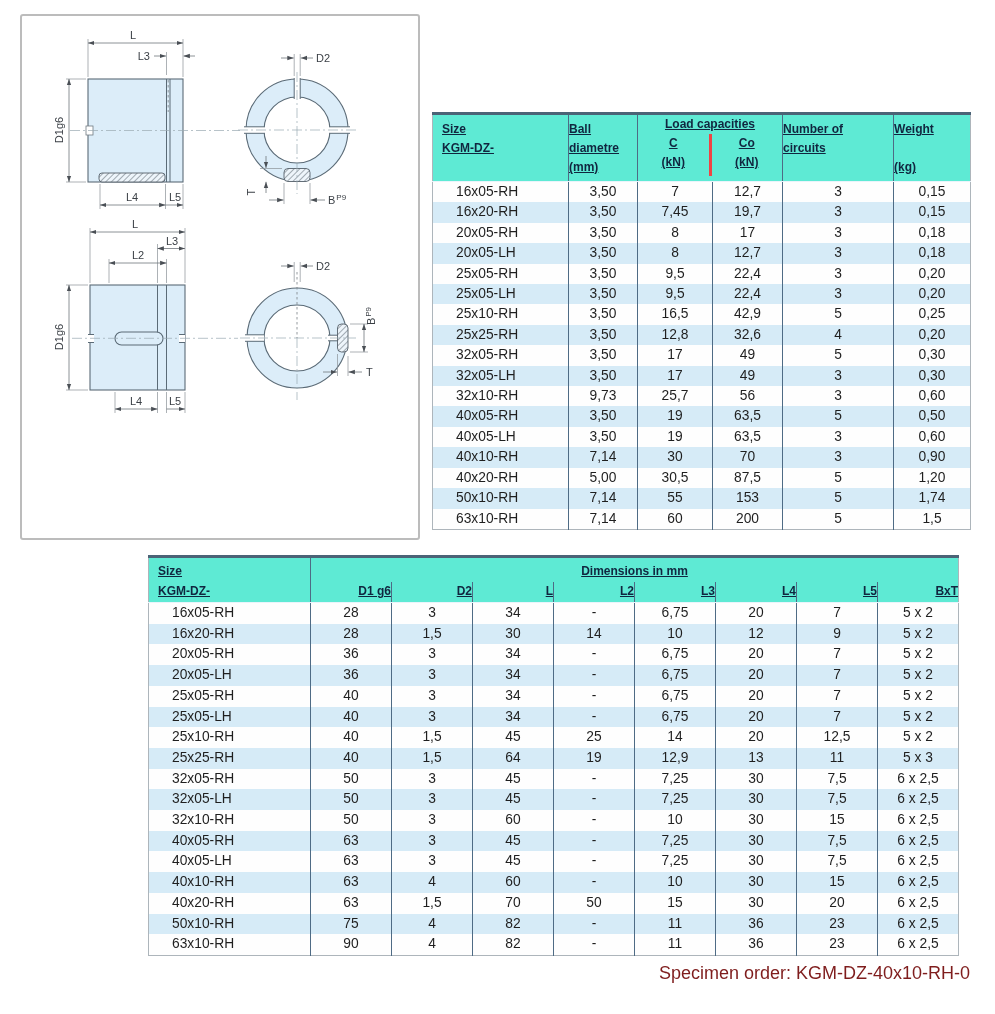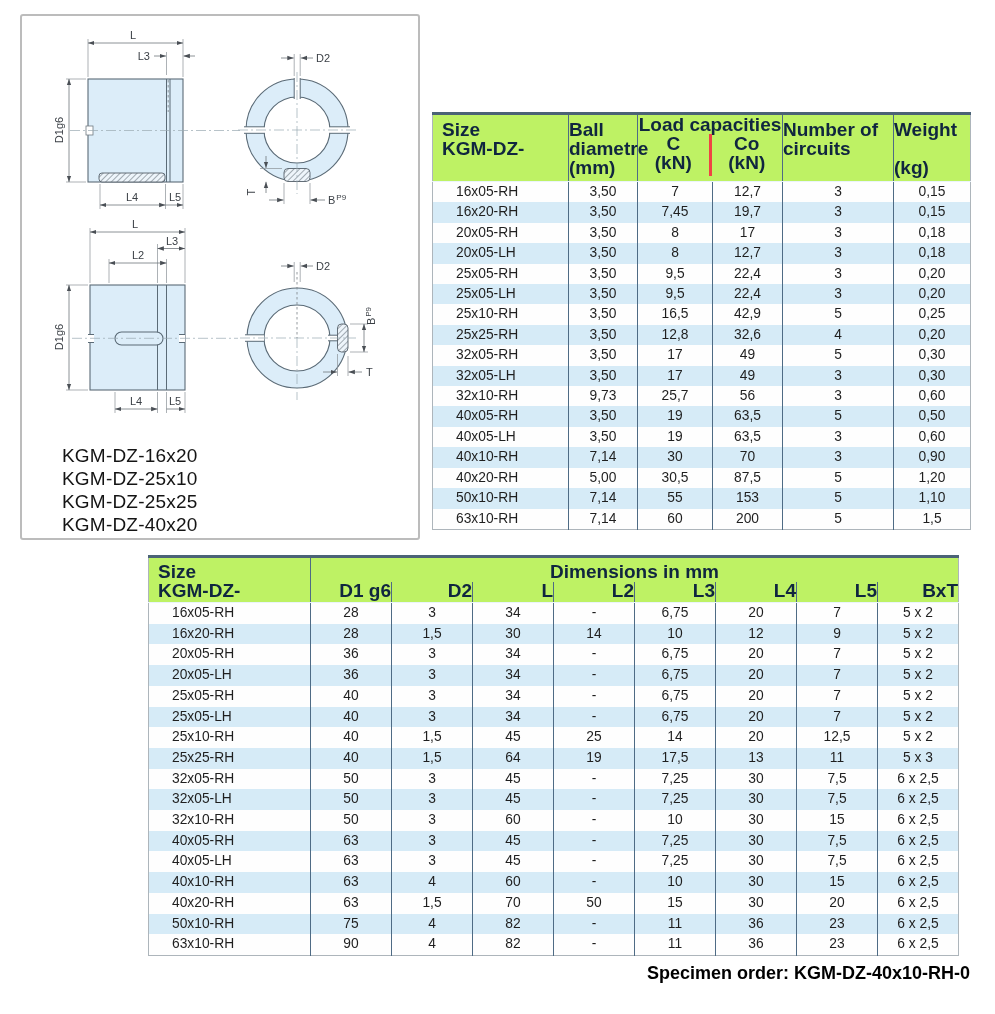--- a/index.html
+++ b/index.html
@@ -16,22 +16,22 @@
     position:absolute;left:40px;top:428px;
     font-size:19px;line-height:23px;color:#141414;letter-spacing:0.2px;
   }
   
   .tbl{
     border-collapse:collapse;table-layout:fixed;
     border-top:3px solid #4b6376;
     border-left:1px solid #adb5bb;border-right:1px solid #adb5bb;border-bottom:1px solid #adb5bb;
   }
   .tbl th{
-    background:#bef264;color:#10263f;font-weight:bold;font-size:19px;
-    vertical-align:top;padding:0;border-bottom:1px solid #eaf4fb;
+    background:#5eead4;color:#10263f;font-weight:bold;font-size:12px;
+    vertical-align:top;padding:0;border-bottom:1px solid #eaf4fb;text-decoration:underline;
   }
   .tbl td{
     text-align:center;color:#1f1f1f;font-size:13.8px;padding:0 3px;
     white-space:nowrap;overflow:hidden;background:#fefefe;
   }
   .tbl td,.tbl th{border-left:1px solid #4e6b85;}
   .tbl td:first-child,.tbl th:first-child{border-left:none;}
   .tbl td:first-child{text-align:left;padding-left:23px;}
   .tbl tbody tr:nth-child(even) td{background:#d6ebf7;}
 
@@ -54,21 +54,21 @@
   .t2 thead th{border-bottom:none;}
   .t2 tr.hr1 th{height:21px;line-height:21px;padding-top:3px;}
   .t2 tr.hr2 th{height:20px;line-height:18px;border-bottom:1px solid #eaf4fb;}
   .t2 th.h-size{text-align:left;padding-left:9px;}
   .t2 th.group{text-align:center;}
   .t2 tr.hr2 th{text-align:right;}
   .t2 tr.hr2 th.h-size{text-align:left;}
 
   .footer-order{
     position:absolute;right:25px;top:963px;
-    font-size:18px;font-weight:bold;color:#000000;
+    font-size:18px;font-weight:normal;color:#7f1d1d;
   }
   
   .oln{fill:#dcedf9;stroke:#5b6b77;stroke-width:1.1;}
   .thin{stroke:#5b6b77;stroke-width:1;fill:none;}
   .wfill{fill:#ffffff;stroke:none;}
   .dim{stroke:#70767c;stroke-width:0.8;fill:none;}
   .ext{stroke:#8a9096;stroke-width:0.7;fill:none;}
   .cl{stroke:#9aa9b2;stroke-width:0.7;stroke-dasharray:10 3 2 3;fill:none;}
   .dotted{stroke:#7a8087;stroke-width:0.8;stroke-dasharray:2.5 2.5;fill:none;}
   .dl{font-family:"Liberation Sans",sans-serif;font-size:11px;fill:#3a3f45;}
@@ -222,26 +222,20 @@
       <text x="353" y="300" text-anchor="middle" transform="rotate(-90 353 300)" class="dl"><tspan>B</tspan><tspan class="dls" dy="-4" dx="1">P9</tspan></text>
 
       <line x1="315.5" y1="338" x2="315.5" y2="360" class="ext"></line>
       <line x1="326" y1="340" x2="326" y2="360" class="ext"></line>
       <line x1="301" y1="356" x2="315" y2="356" class="dim" marker-end="url(#ar)"></line>
       <line x1="340" y1="356" x2="326.5" y2="356" class="dim" marker-end="url(#ar)"></line>
       <text x="344" y="360" class="dl">T</text>
     </g>
   </svg>
 
-  <div class="part-numbers">
-    <div>KGM-DZ-16x20</div>
-    <div>KGM-DZ-25x10</div>
-    <div>KGM-DZ-25x25</div>
-    <div>KGM-DZ-40x20</div>
-  </div>
 </div>
 
 <table class="tbl t1">
   <colgroup>
     <col style="width:136px">
       <col style="width:69px">
       <col style="width:75px">
     <col style="width:70px">
       <col style="width:111px">
       <col style="width:77px">
@@ -409,21 +403,21 @@
         <td>87,5</td>
         <td>5</td>
         <td>1,20</td>
       </tr>
       <tr>
         <td>50x10-RH</td>
         <td>7,14</td>
         <td>55</td>
         <td>153</td>
         <td>5</td>
-        <td>1,10</td>
+        <td>1,74</td>
       </tr>
       <tr>
         <td>63x10-RH</td>
         <td>7,14</td>
         <td>60</td>
         <td>200</td>
         <td>5</td>
         <td>1,5</td>
       </tr>
     </tbody>
@@ -535,21 +529,21 @@
         <td>20</td>
         <td>12,5</td>
         <td>5 x 2</td>
       </tr>
       <tr>
         <td>25x25-RH</td>
         <td>40</td>
         <td>1,5</td>
         <td>64</td>
         <td>19</td>
-        <td>17,5</td>
+        <td>12,9</td>
         <td>13</td>
         <td>11</td>
         <td>5 x 3</td>
       </tr>
       <tr>
         <td>32x05-RH</td>
         <td>50</td>
         <td>3</td>
         <td>45</td>
         <td>-</td>

